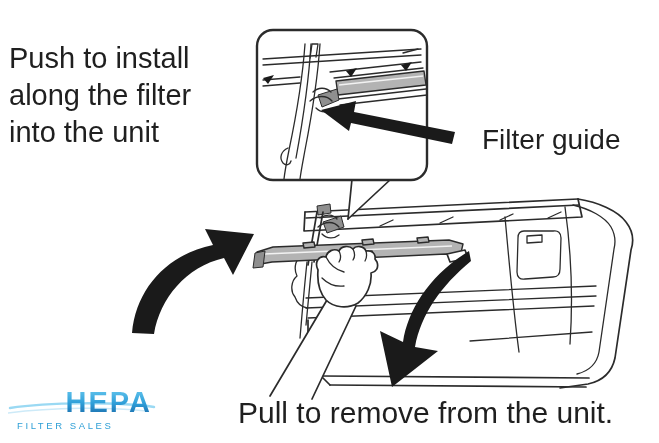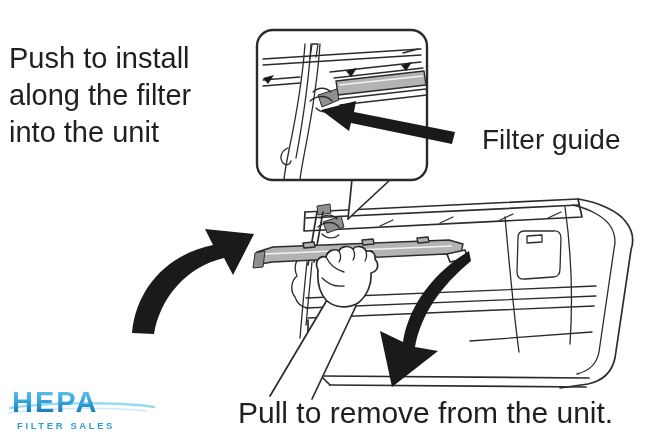--- a/index.html
+++ b/index.html
@@ -29,25 +29,25 @@
   .whiteflat{fill:#fff; stroke:none;}
   .hl{fill:none; stroke:#f2f2f2; stroke-width:1.5;}
   .insetbox{fill:#fff; stroke:var(--ink); stroke-width:2.4;}
   
   .logo{position:absolute; left:12px; top:386px; width:140px; height:54px;}
   .logo .swoosh{position:absolute; left:-4px; top:10px; z-index:0;}
   .logo .brand{
     position:relative; z-index:1; font-weight:bold; font-size:29px; letter-spacing:2px;
     background:linear-gradient(180deg, var(--logo-blue-top) 0%, var(--logo-blue-mid) 52%, var(--logo-blue-bottom) 100%);
     -webkit-background-clip:text; background-clip:text;
-    -webkit-text-fill-color:transparent; color:var(--logo-blue-mid);
+    -webkit-text-fill-color:transparent; color:var(--logo-blue-mid);text-align:right;
   }
   .logo .tagline{
     position:relative; z-index:1; margin-top:1px; padding-left:5px;
-    font-size:9.5px; letter-spacing:2.6px; color:var(--logo-tagline); font-weight:bold;
+    font-size:9.5px; letter-spacing:2.6px; color:var(--logo-tagline); font-weight:normal;
   }
 </style>
 </head>
 <body>
 
 <div class="stage">
 
   <svg width="659" height="443" viewBox="0 0 659 443">
 
     <g>

